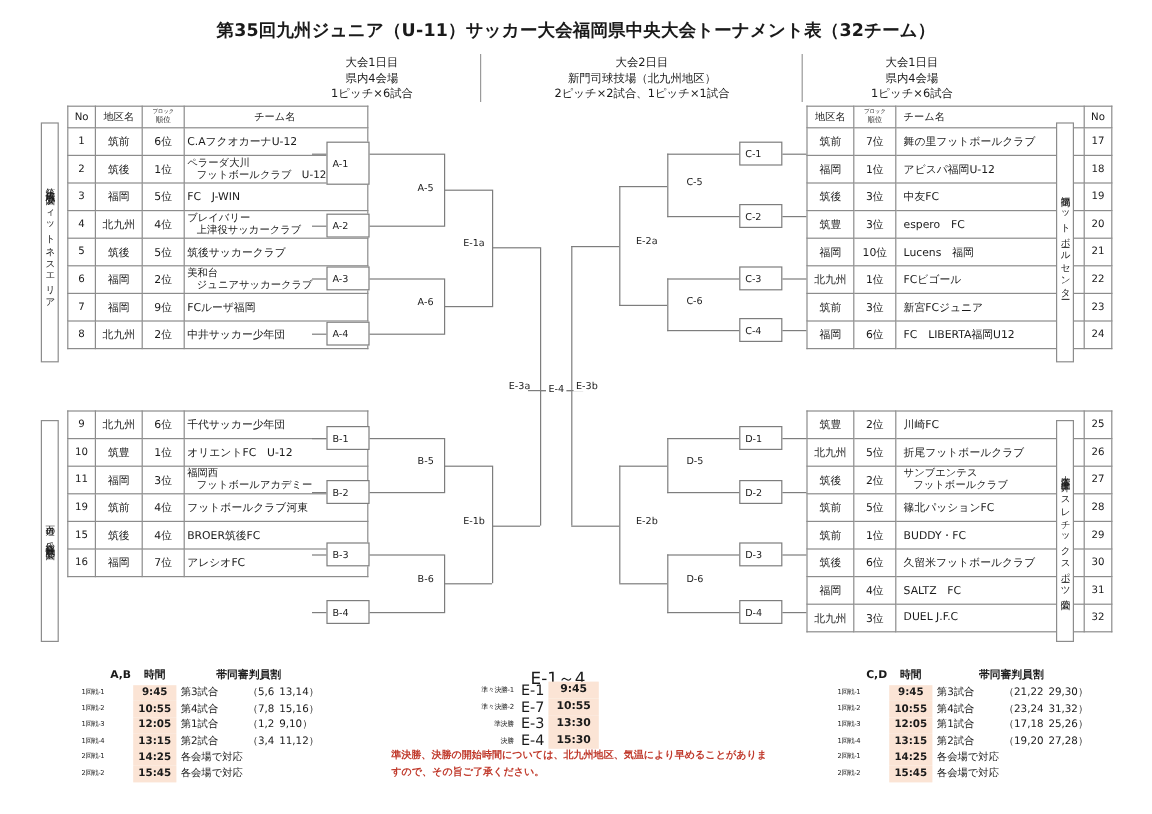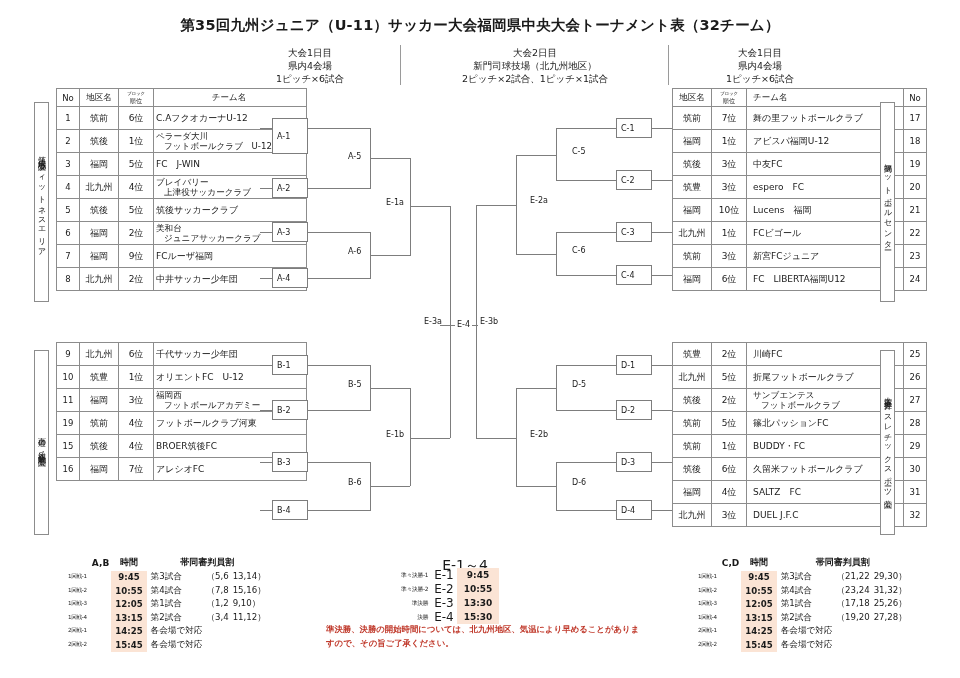--- a/index.html
+++ b/index.html
@@ -625,21 +625,21 @@
   <div class="abs etitle" style="top:557px;left:400px;width:130px;">E-1～4</div>
   <table class="abs esched" style="top:568px;left:398px;">
     <tbody>
         <tr>
           <td class="lab">準々決勝-1</td>
           <td class="code">E-1</td>
           <td class="tm">9:45</td>
         </tr>
         <tr>
           <td class="lab">準々決勝-2</td>
-          <td class="code">E-2</td>
+          <td class="code">E-7</td>
           <td class="tm">10:55</td>
         </tr>
         <tr>
           <td class="lab">準決勝</td>
           <td class="code">E-3</td>
           <td class="tm">13:30</td>
         </tr>
         <tr>
           <td class="lab">決勝</td>
           <td class="code">E-4</td>

